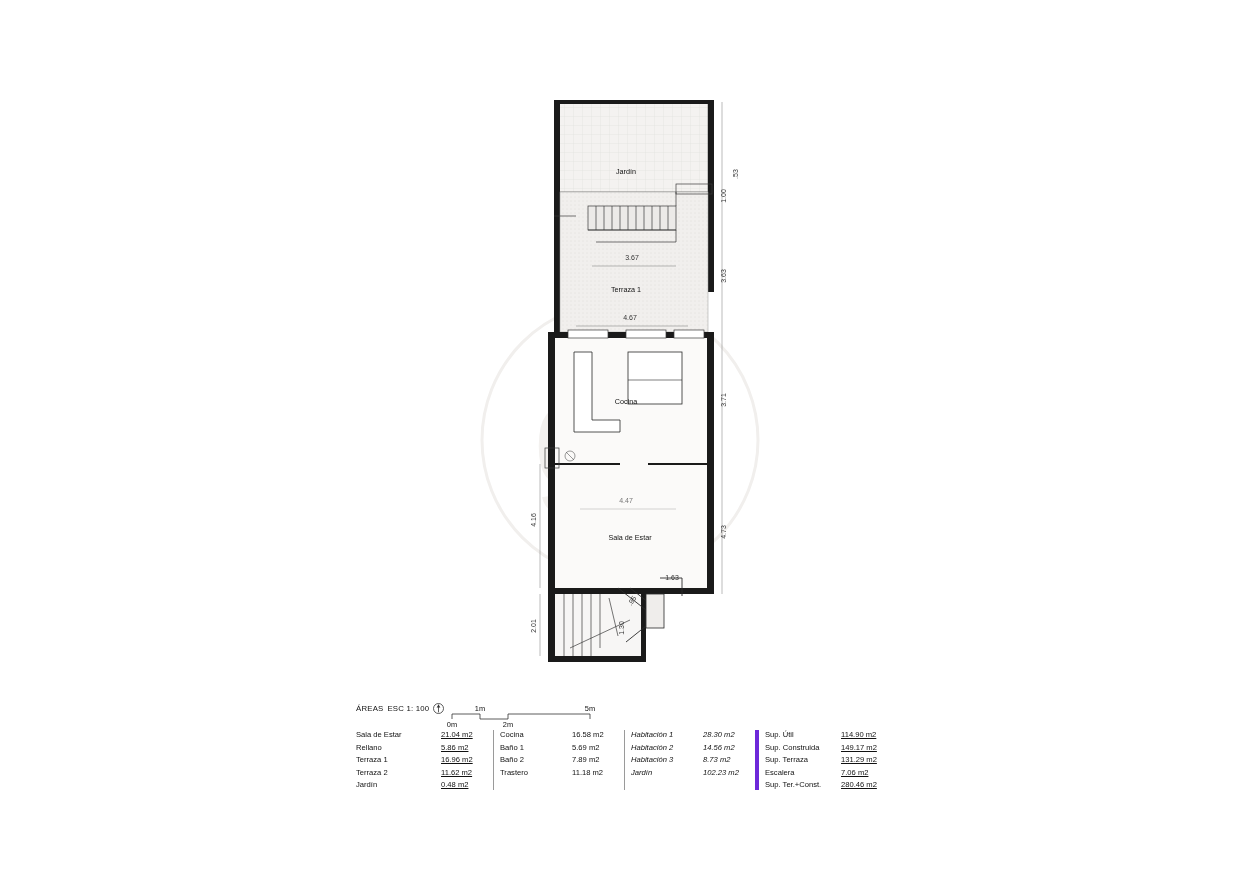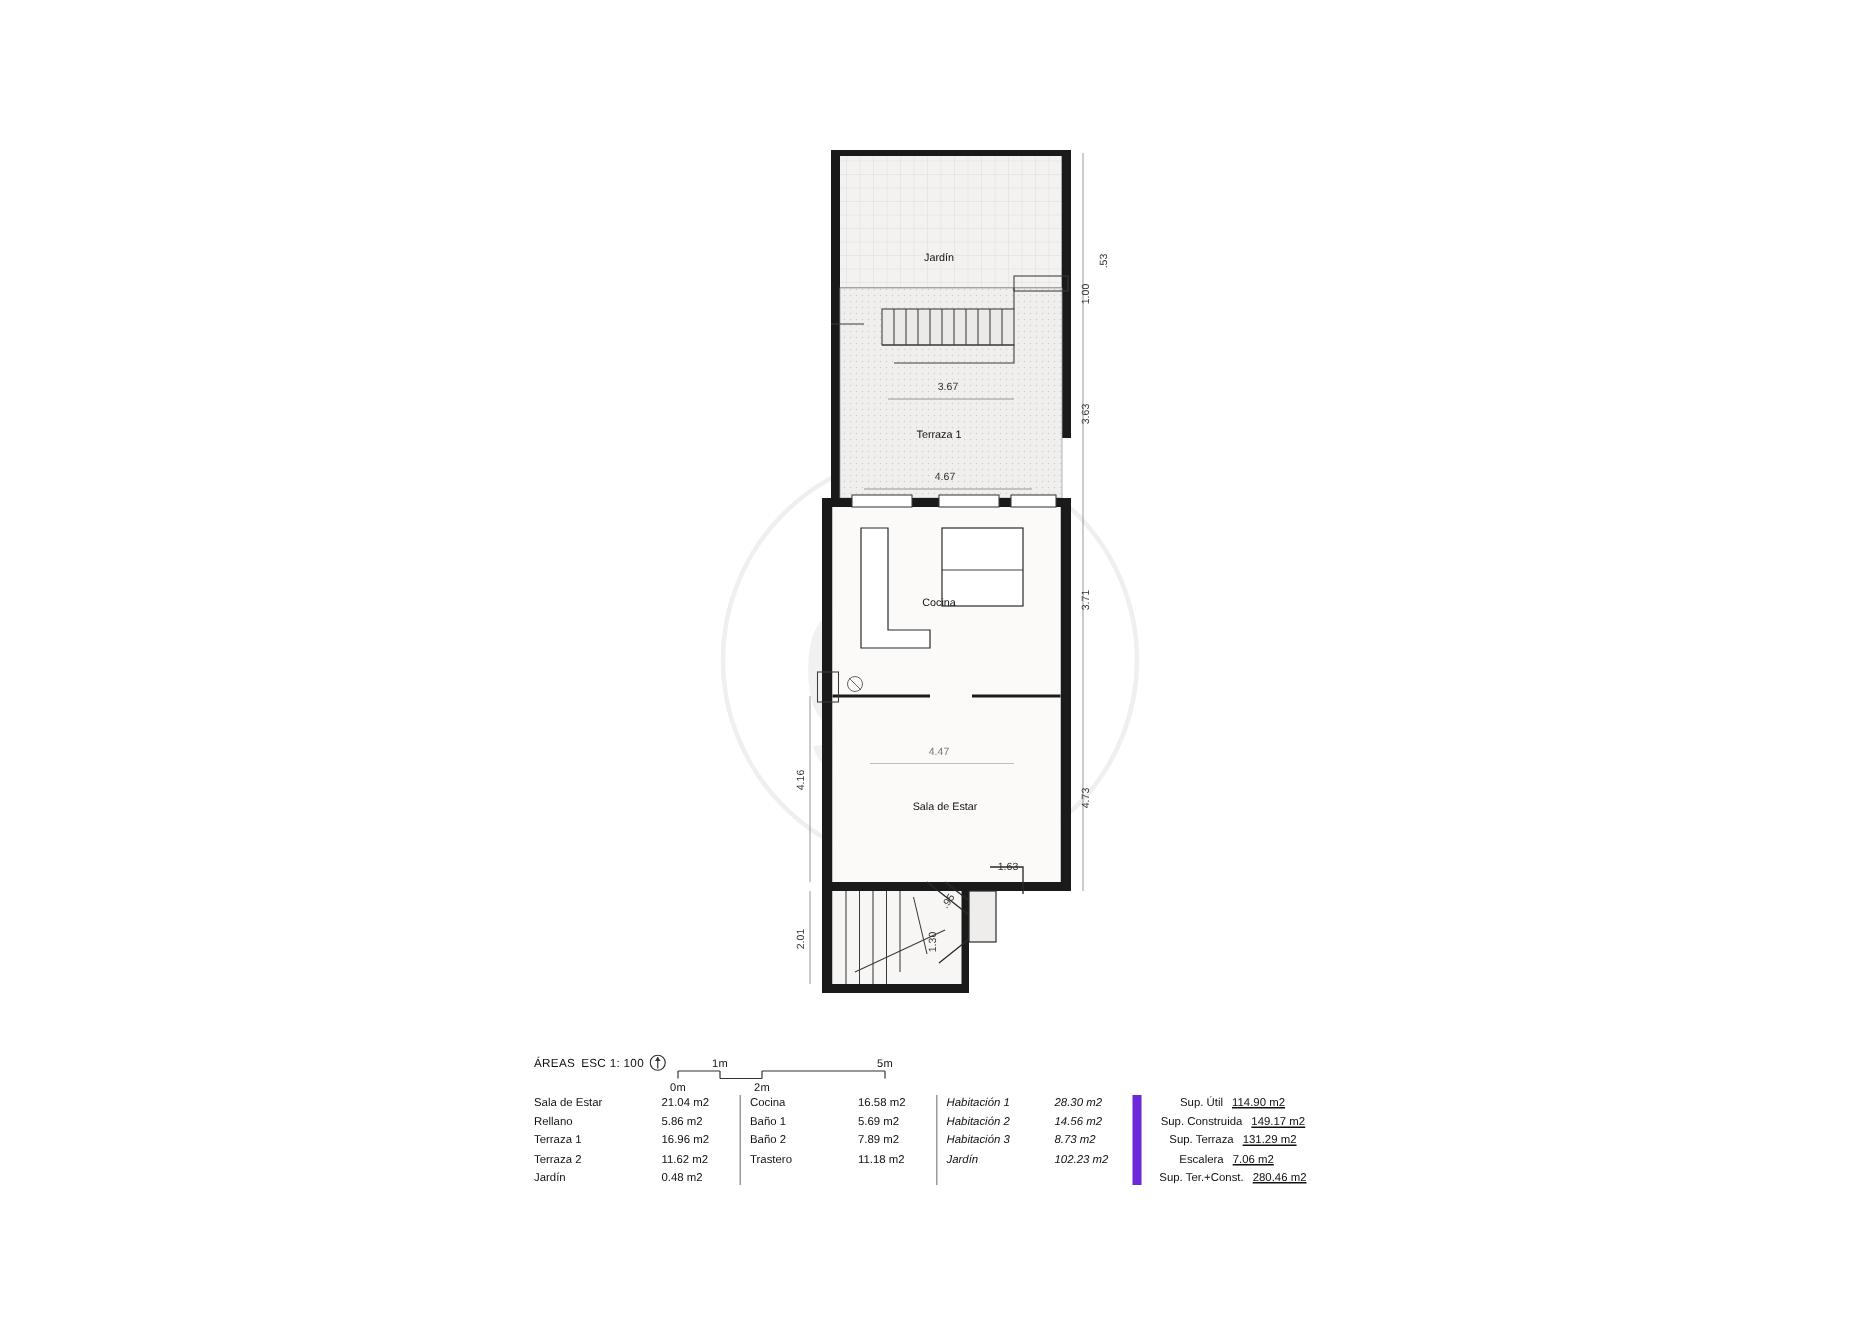--- a/index.html
+++ b/index.html
@@ -71,31 +71,31 @@
   .areas .col {
     display: flex;
     flex-direction: column;
     gap: 2.6px;
     padding-left: 6px;
     box-sizing: border-box;
   }
   .areas .col.c1 { width: 137px; padding-left: 0; }
   .areas .col.c2 { width: 131px; border-left: 1px solid #9a9a9a; }
   .areas .col.c3 { width: 131px; border-left: 1px solid #9a9a9a; font-style: italic; }
-  .areas .col.c4 { width: 146px; border-left: 6px solid #6d28d9; align-items: center; }
+  .areas .col.c4 { width: 146px; border-left: 4px solid #6d28d9; }
   .arow {
     display: flex;
     justify-content: space-between;
     line-height: 10px;
     font-size: 7.6px;
     white-space: nowrap;
   }
   .arow .nm { padding-right: 6px; }
   .arow .vl { text-align: left; }
-  .areas .col.c1 .vl { width: 52px; }
+  .areas .col.c1 .vl { width: 52px; text-decoration: underline; }
   .areas .col.c2 .vl { width: 52px; }
   .areas .col.c3 .vl { width: 52px; }
   .areas .col.c4 .vl { width: 60px; text-decoration: underline; }
 
   
   text { font-family: "Liberation Sans", sans-serif; }
   .rlabel { font-size: 7.2px; fill: #111; }
   .dim    { font-size: 7px;   fill: #333; }
   .dimg   { font-size: 7px;   fill: #777; }
 </style>

